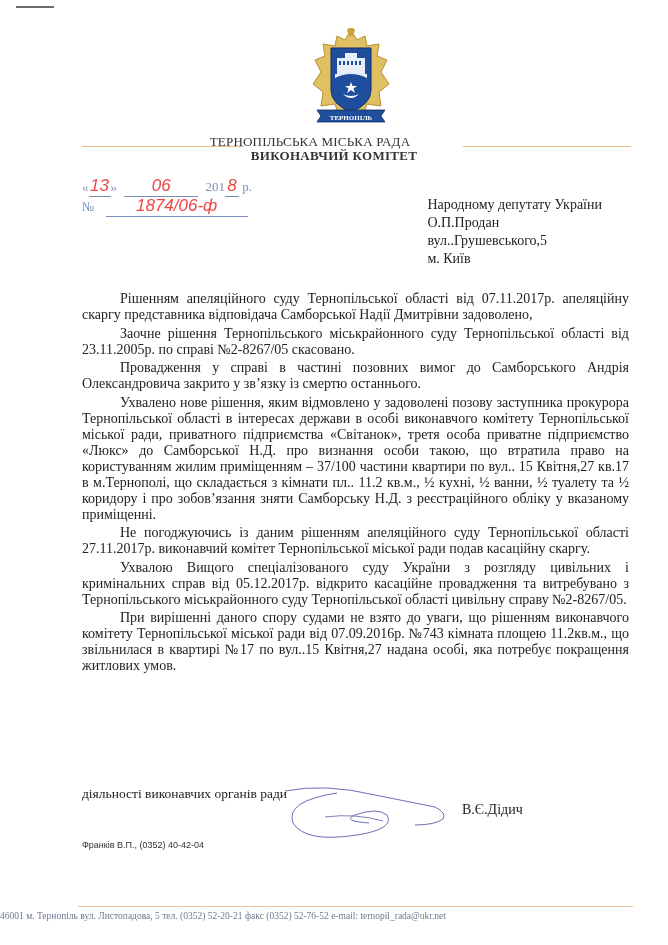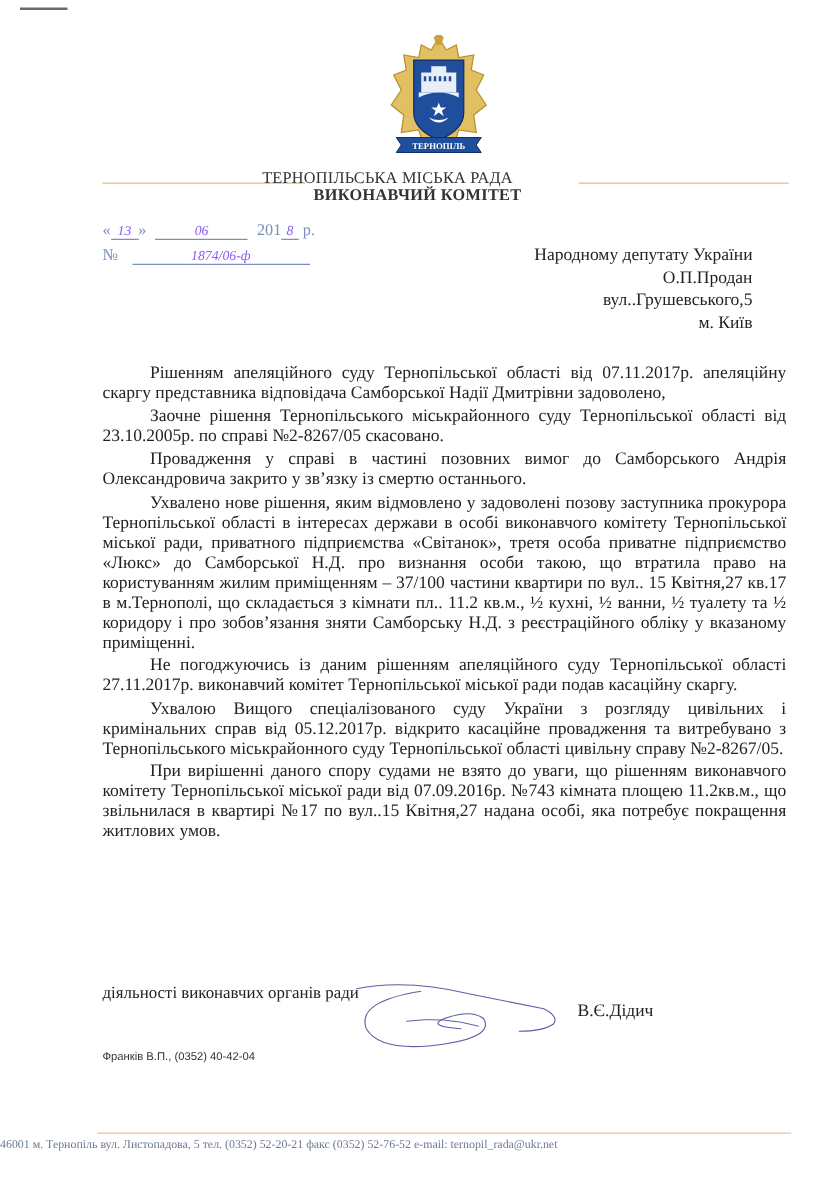--- a/index.html
+++ b/index.html
@@ -9,24 +9,24 @@
   }
   .abs { position: absolute; }
   .corner-mark { left: 16px; top: 6px; width: 38px; height: 2px; background: #6a6a6a; }
   .emblem { left: 307px; top: 28px; width: 88px; height: 100px; }
   .org-name { left: 0; width: 620px; top: 134px; text-align: center; font-size: 13px; color: #333; letter-spacing: 0.2px; }
   .org-sub { left: 0; width: 668px; top: 148px; text-align: center; font-size: 13px; font-weight: bold; color: #333; letter-spacing: 0.3px; }
   .hline { height: 1px; background: #e6b98a; }
   .hl-left { left: 82px; top: 146px; width: 162px; }
   .hl-right { left: 463px; top: 146px; width: 168px; }
   .date-row { left: 82px; top: 176px; font-size: 13px; color: #7b8fb8; }
-  .hand { font-family: Liberation Serif, serif; font-style: italic; color: #8b5cf6; font-size: 11px; }
+  .hand { font-family: Liberation Sans, sans-serif; font-style: italic; color: #ef4444; font-size: 17px; }
   .uline { border-bottom: 1px solid #7b8fb8; display: inline-block; text-align: center; }
   .num-row { left: 82px; top: 196px; font-size: 13px; color: #7b8fb8; }
-  .addressee { right: 66px; top: 196px; text-align: right; font-size: 14px; line-height: 18px; color: #222; }
+  .addressee { right: 66px; top: 196px; text-align: left; font-size: 14px; line-height: 18px; color: #222; }
   .body-text { left: 82px; top: 291px; width: 547px; font-size: 14px; line-height: 16px; color: #222; text-align: justify; }
   .body-text p { margin: 0 0 2.5px 0; text-indent: 38px; }
   .sign-title { left: 82px; top: 785px; font-size: 13.5px; line-height: 17px; color: #222; }
   .sign-name { left: 462px; top: 802px; font-size: 14px; color: #222; }
   .signature { left: 265px; top: 785px; width: 200px; height: 60px; }
   .executor { left: 82px; top: 840px; font-size: 9px; color: #333; font-family: "Liberation Sans", sans-serif; }
   .footer-line { left: 78px; top: 906px; width: 555px; height: 1px; background: #e8c3a0; }
   .footer { left: 0; width: 668px; top: 911px; text-align: left; font-size: 9.5px; color: #6b7a90; }
 </style>
 </head>
@@ -79,21 +79,21 @@
 
 <div class="abs addressee">
   <div>Народному депутату України</div>
   <div>О.П.Продан</div>
   <div>вул..Грушевського,5</div>
   <div>м. Київ</div>
 </div>
 
 <div class="abs body-text">
   <p>Рішенням апеляційного суду Тернопільської області від 07.11.2017р. апеляційну скаргу представника відповідача Самборської Надії Дмитрівни задоволено,</p>
-  <p>Заочне рішення Тернопільського міськрайонного суду Тернопільської області від 23.10.2005р. по справі №2-8267/05 скасовано.</p>
+  <p>Заочне рішення Тернопільського міськрайонного суду Тернопільської області від 23.11.2005р. по справі №2-8267/05 скасовано.</p>
   <p>Провадження у справі в частині позовних вимог до Самборського Андрія Олександровича закрито у зв’язку із смертю останнього.</p>
   <p>Ухвалено нове рішення, яким відмовлено у задоволені позову заступника прокурора Тернопільської області в інтересах держави в особі виконавчого комітету Тернопільської міської ради, приватного підприємства «Світанок», третя особа приватне підприємство «Люкс» до Самборської Н.Д. про визнання особи такою, що втратила право на користуванням жилим приміщенням – 37/100 частини квартири по вул.. 15 Квітня,27 кв.17 в м.Тернополі, що складається з кімнати пл.. 11.2 кв.м., ½ кухні, ½ ванни, ½ туалету та ½ коридору і про зобов’язання зняти Самборську Н.Д. з реєстраційного обліку у вказаному приміщенні.</p>
   <p>Не погоджуючись із даним рішенням апеляційного суду Тернопільської області 27.11.2017р. виконавчий комітет Тернопільської міської ради подав касаційну скаргу.</p>
   <p>Ухвалою Вищого спеціалізованого суду України з розгляду цивільних і кримінальних справ від 05.12.2017р. відкрито касаційне провадження та витребувано з Тернопільського міськрайонного суду Тернопільської області цивільну справу №2-8267/05.</p>
   <p>При вирішенні даного спору судами не взято до уваги, що рішенням виконавчого комітету Тернопільської міської ради від 07.09.2016р. №743 кімната площею 11.2кв.м., що звільнилася в квартирі №17 по вул..15 Квітня,27 надана особі, яка потребує покращення житлових умов.</p>
 </div>
 
 <div class="abs sign-title">
   <div>діяльності виконавчих органів ради</div>
 </div>

